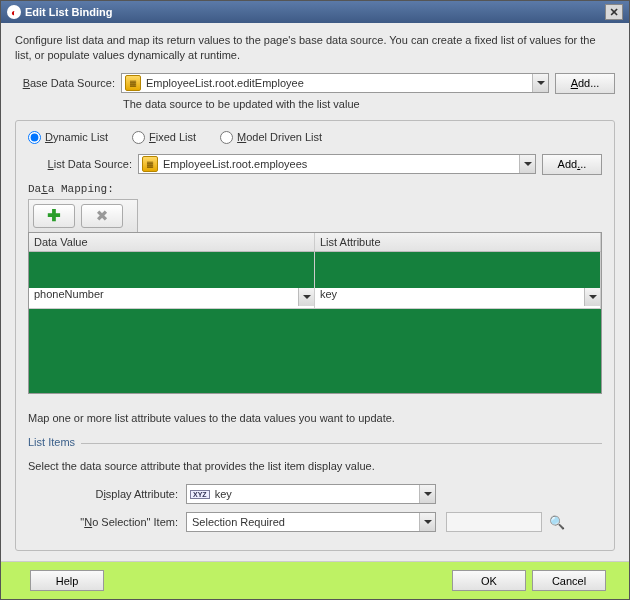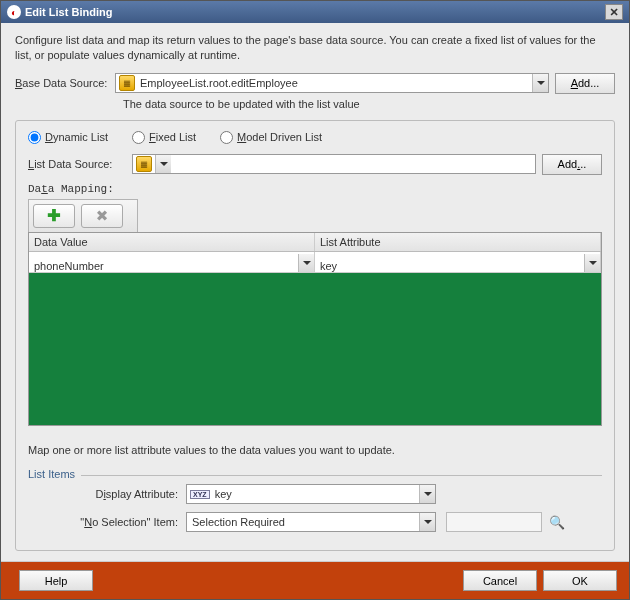--- a/index.html
+++ b/index.html
@@ -54,21 +54,22 @@
   color: #333;
 }
 .desc { margin-bottom: 10px; line-height: 1.35; }
 .row {
   display: flex;
   align-items: center;
   margin-bottom: 2px;
 }
 .label {
   width: 100px;
-  text-align: left;
+  text-align: right;
+  margin-right: 6px;
 }
 .combo {
   flex: 1;
   height: 20px;
   border: 1px solid #999;
   background: #fff;
   display: flex;
   align-items: center;
   padding: 0;
   position: relative;
@@ -169,23 +170,24 @@
   padding: 3px 5px;
   border-right: 1px solid #ccc;
   font-weight: normal;
 }
 .trow { display: flex; border-bottom: 1px solid #ccc; }
 .td {
   flex: 1;
   border-right: 1px solid #ccc;
 }
 .td-combo {
-  display: flex; align-items: flex-end;
+  display: flex; align-items: flex-start;
   height: 20px;
   background: #fff;
+  margin-top: 36px;
 }
 .td-combo .txt { flex: 1; padding-left: 5px; }
 .td-combo .arrow {
   width: 16px; height: 18px;
   border-left: 1px solid #bbb;
   background: linear-gradient(#f4f4f4, #d8d8d8);
   display: flex; align-items: center; justify-content: center;
 }
 .td-combo .arrow::after {
   content: "";
@@ -238,24 +240,24 @@
   border: 1px solid #7a7a9a;
   background: #eef;
   padding: 0 2px;
   margin: 0 3px;
   color: #335;
   font-weight: bold;
   letter-spacing: 0;
 }
 .footer {
   border-top: 1px solid #ccc;
-  padding: 8px 12px;
+  padding: 8px 23px;
   display: flex;
   justify-content: space-between;
-  background: #c2410c;
+  background: #bef264;
   gap: 8px;
 }
 .footer .right { display: flex; }
 .u { text-decoration: underline; }
 </style>
 </head>
 <body>
 
 <div class="dialog">
   <div class="titlebar">
@@ -293,20 +295,21 @@
         <label class="radio">
           <input type="radio" name="lt" style="">
           <span><span class="u">M</span>odel Driven List</span>
         </label>
       </div>
 
       <div class="row">
         <div class="label" style="width:104px"><span class="u">L</span>ist Data Source:</div>
         <div class="combo">
           <span class="dc-icon">▦</span>
+          <span class="txt">EmployeeList.root.employees</span>
           <span class="arrow"></span>
         </div>
         <button class="btn">Add<span class="u">.</span>..</button>
       </div>
 
       <div class="mapping-label">Da<span class="u">t</span>a Mapping:</div>
 
       <div class="toolbar">
         <div class="tool-btn">
             <span class="plus">✚</span>
@@ -336,20 +339,21 @@
           </div>
         </div>
       </div>
 
       <div class="map-hint">Map one or more list attribute values to the data values you want to update.</div>
 
       <div class="section-title">
         <span>List Items</span>
       </div>
 
+      <div class="list-items-desc">Select the data source attribute that provides the list item display value.</div>
 
       <div class="form-row">
         <div class="flabel">D<span class="u">i</span>splay Attribute:</div>
         <div class="combo">
           <span class="xyz-icon">XYZ</span>
           <span class="txt">key</span>
           <span class="arrow"></span>
         </div>
       </div>
 
@@ -365,17 +369,17 @@
           </div>
       </div>
     </div>
   </div>
 
   <div class="footer">
     <div>
       <button class="btn wide">Help</button>
     </div>
     <div class="right">
+      <button class="btn wide">OK</button>
       <button class="btn wide">Cancel</button>
-      <button class="btn wide">OK</button>
     </div>
   </div>
 </div>
 
 </body></html>

